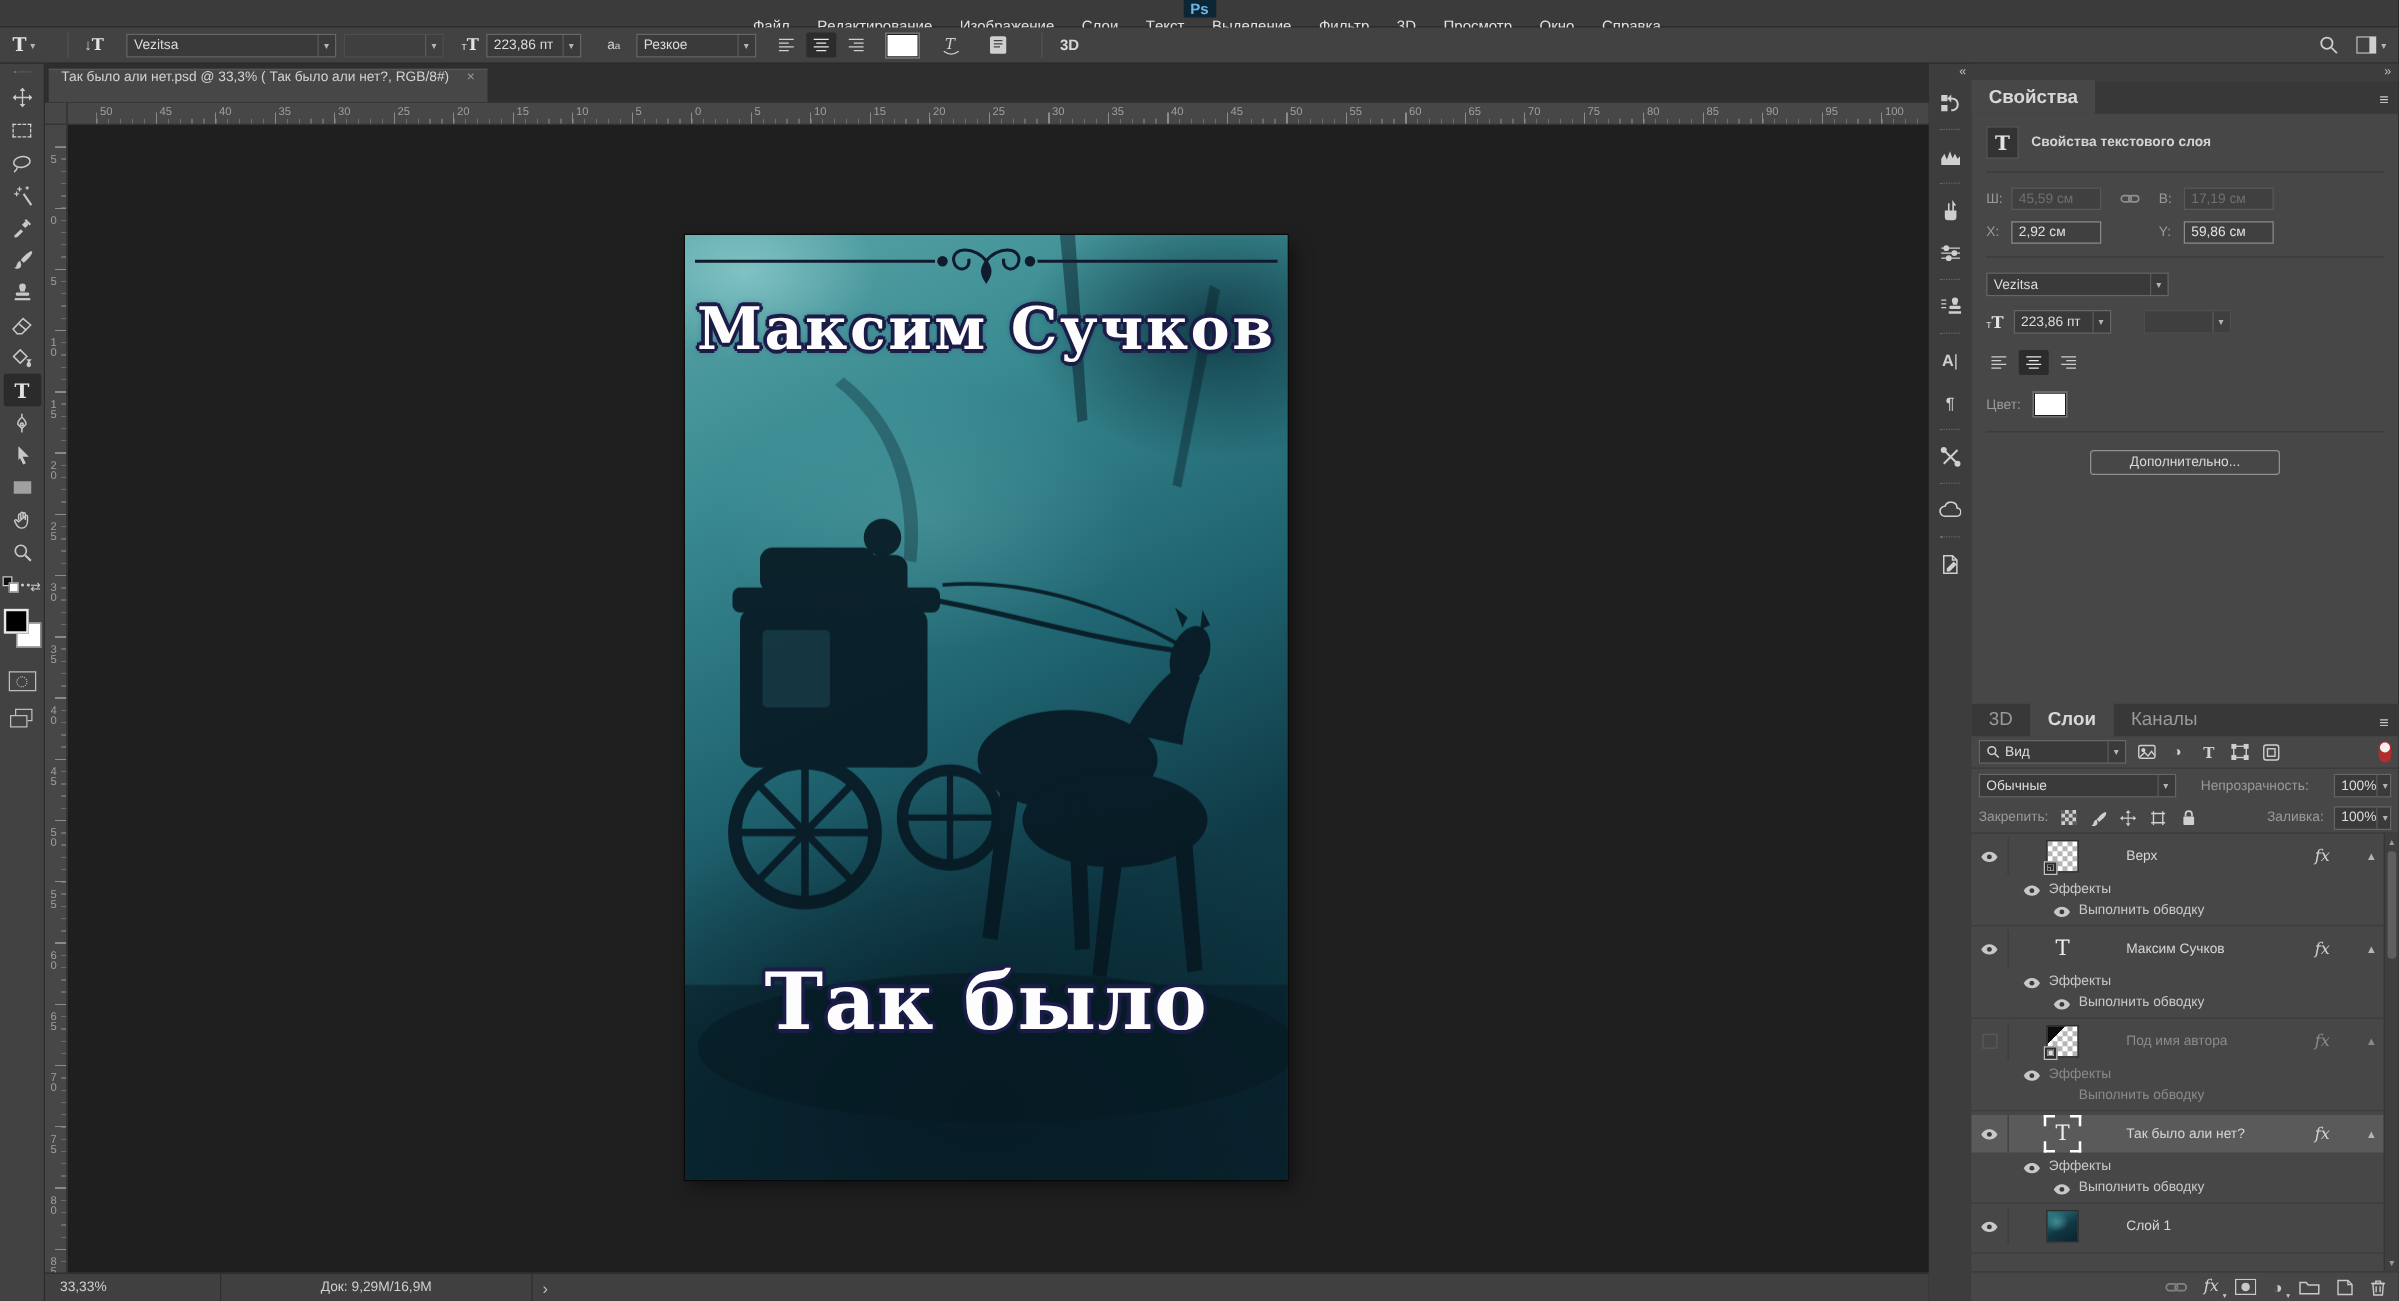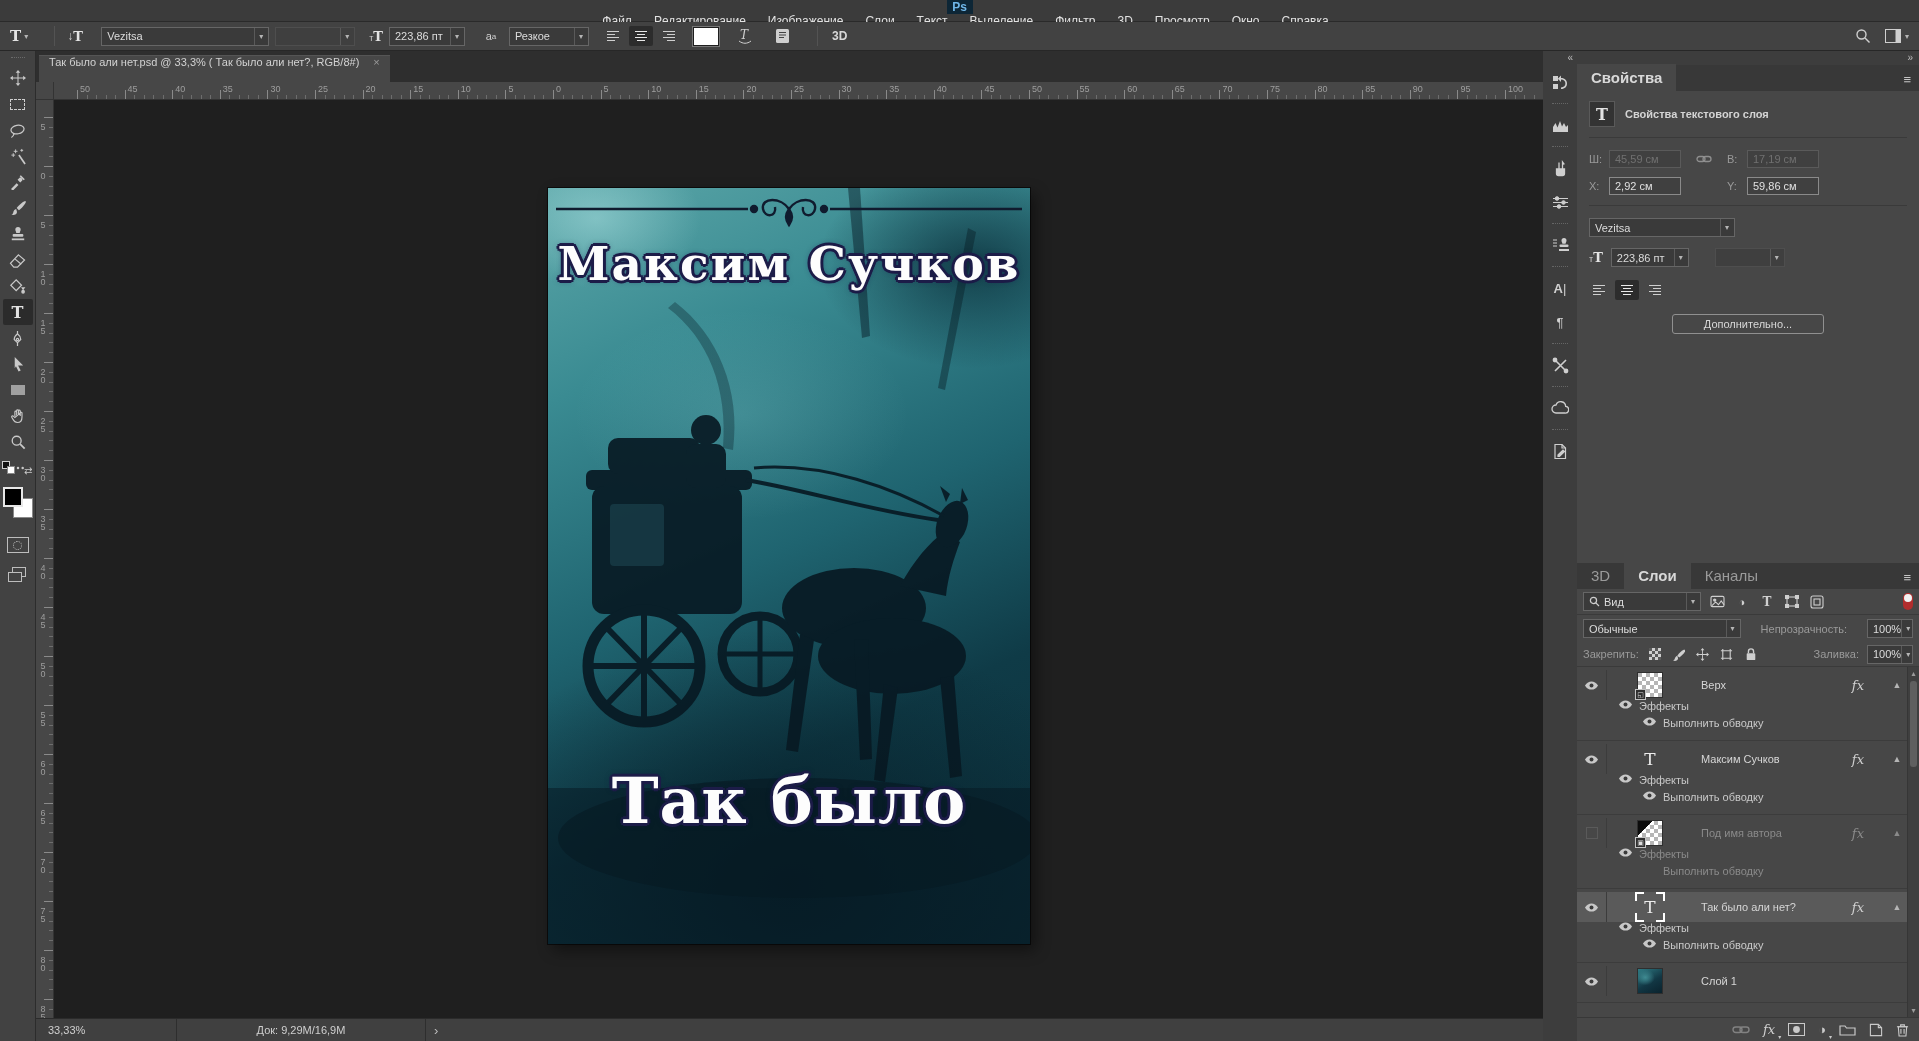--- a/index.html
+++ b/index.html
@@ -200,21 +200,21 @@
       linear-gradient(#fff,#fff) right top/9px 2px, linear-gradient(#fff,#fff) right top/2px 9px,
       linear-gradient(#fff,#fff) left bottom/9px 2px, linear-gradient(#fff,#fff) left bottom/2px 9px,
       linear-gradient(#fff,#fff) right bottom/9px 2px, linear-gradient(#fff,#fff) right bottom/2px 9px;
       background-repeat:no-repeat; width:30px; height:30px; }
   .img-thumb { background:radial-gradient(12px 10px at 30% 35%, #3f8b92, transparent 80%),
                linear-gradient(150deg,#2f7b84,#123744 55%,#0a222d); border:1px solid #2e2e2e; }
   .layer-name { margin-left:8px; color:#d6d6d6; white-space:nowrap; }
   .dim .layer-name, .dim .fx-label, .dim .fx-badge, .dim .fx-chev { color:#8a8a8a; }
   .fx-badge { margin-left:auto; font-style:italic; font-family:"DejaVu Serif",serif; color:#d0d0d0; font-size:13px; }
   .fx-chev { width:20px; text-align:center; color:#b5b5b5; font-size:9px; }
-  .sub-row { display:flex; align-items:flex-start; height:17px; }
+  .sub-row { display:flex; align-items:flex-end; height:17px; }
   .sub-row .eye-slot { width:16px; display:flex; align-items:center; justify-content:center; flex:none; }
   .sub-row.lv1 { padding-left:40px; }
   .sub-row.lv2 { padding-left:64px; }
   .fx-label { margin-left:6px; color:#c9c9c9; }
   .layers-scroll { position:absolute; right:0; top:0; bottom:0; width:12px; background:#3f3f3f;
                    border-left:1px solid #363636; }
   .layers-scroll .thumb-bar { position:absolute; left:2px; right:2px; top:14px; height:86px; background:#5f5f5f; border-radius:3px; }
   .layers-scroll .arr { position:absolute; left:0; width:100%; text-align:center; color:#9a9a9a; font-size:8px; }
 
   .lp-bottombar { height:24px; background:#474747; border-top:1px solid #383838; display:flex;
@@ -283,21 +283,21 @@
       <span class="tt-glyph"><small>т</small><b class="serifT" style="font-size:13px;">T</b></span>
       <div class="field" style="width:76px;">
         <span>223,86 пт</span>
         <span class="chev-cell">
             <span class="chev">▾</span>
           </span>
       </div>
     </div>
     <div class="opt-group">
       <span class="opt-icon" style="font-size:11px;">a<small style="font-size:8px;">а</small></span>
-      <div class="field" style="width:80px;">
+      <div class="field" style="width:96px;">
         <span>Резкое</span>
         <span class="chev-cell">
             <span class="chev">▾</span>
           </span>
       </div>
     </div>
     <div class="opt-group" style="gap:2px;">
       <div class="aln-btn">
         <svg width="16" height="12" viewBox="0 0 16 12" stroke="#cfcfcf">
             <path d="M0 1.5h12M0 4.5h8M0 7.5h12M0 10.5h8"></path>
@@ -715,20 +715,24 @@
             <svg width="16" height="12" viewBox="0 0 16 12" stroke="#e8e8e8">
                 <path d="M2 1.5h12M4 4.5h8M2 7.5h12M4 10.5h8"></path>
               </svg>
           </div>
           <div class="aln-btn">
             <svg width="16" height="12" viewBox="0 0 16 12" stroke="#cfcfcf">
                 <path d="M4 1.5h12M8 4.5h8M4 7.5h12M8 10.5h8"></path>
               </svg>
           </div>
         </div>
+        <div class="color-row">
+          <span class="lbl">Цвет:</span>
+          <div class="swatch-white"></div>
+        </div>
         <button class="more-btn">Дополнительно...</button>
       </div>
     </div>
 
     <div class="layers-panel">
       <div class="panel-tabs">
         <div class="panel-tab">3D</div>
         <div class="panel-tab active">Слои</div>
         <div class="panel-tab">Каналы</div>
         <div class="panel-menu">≡</div>

